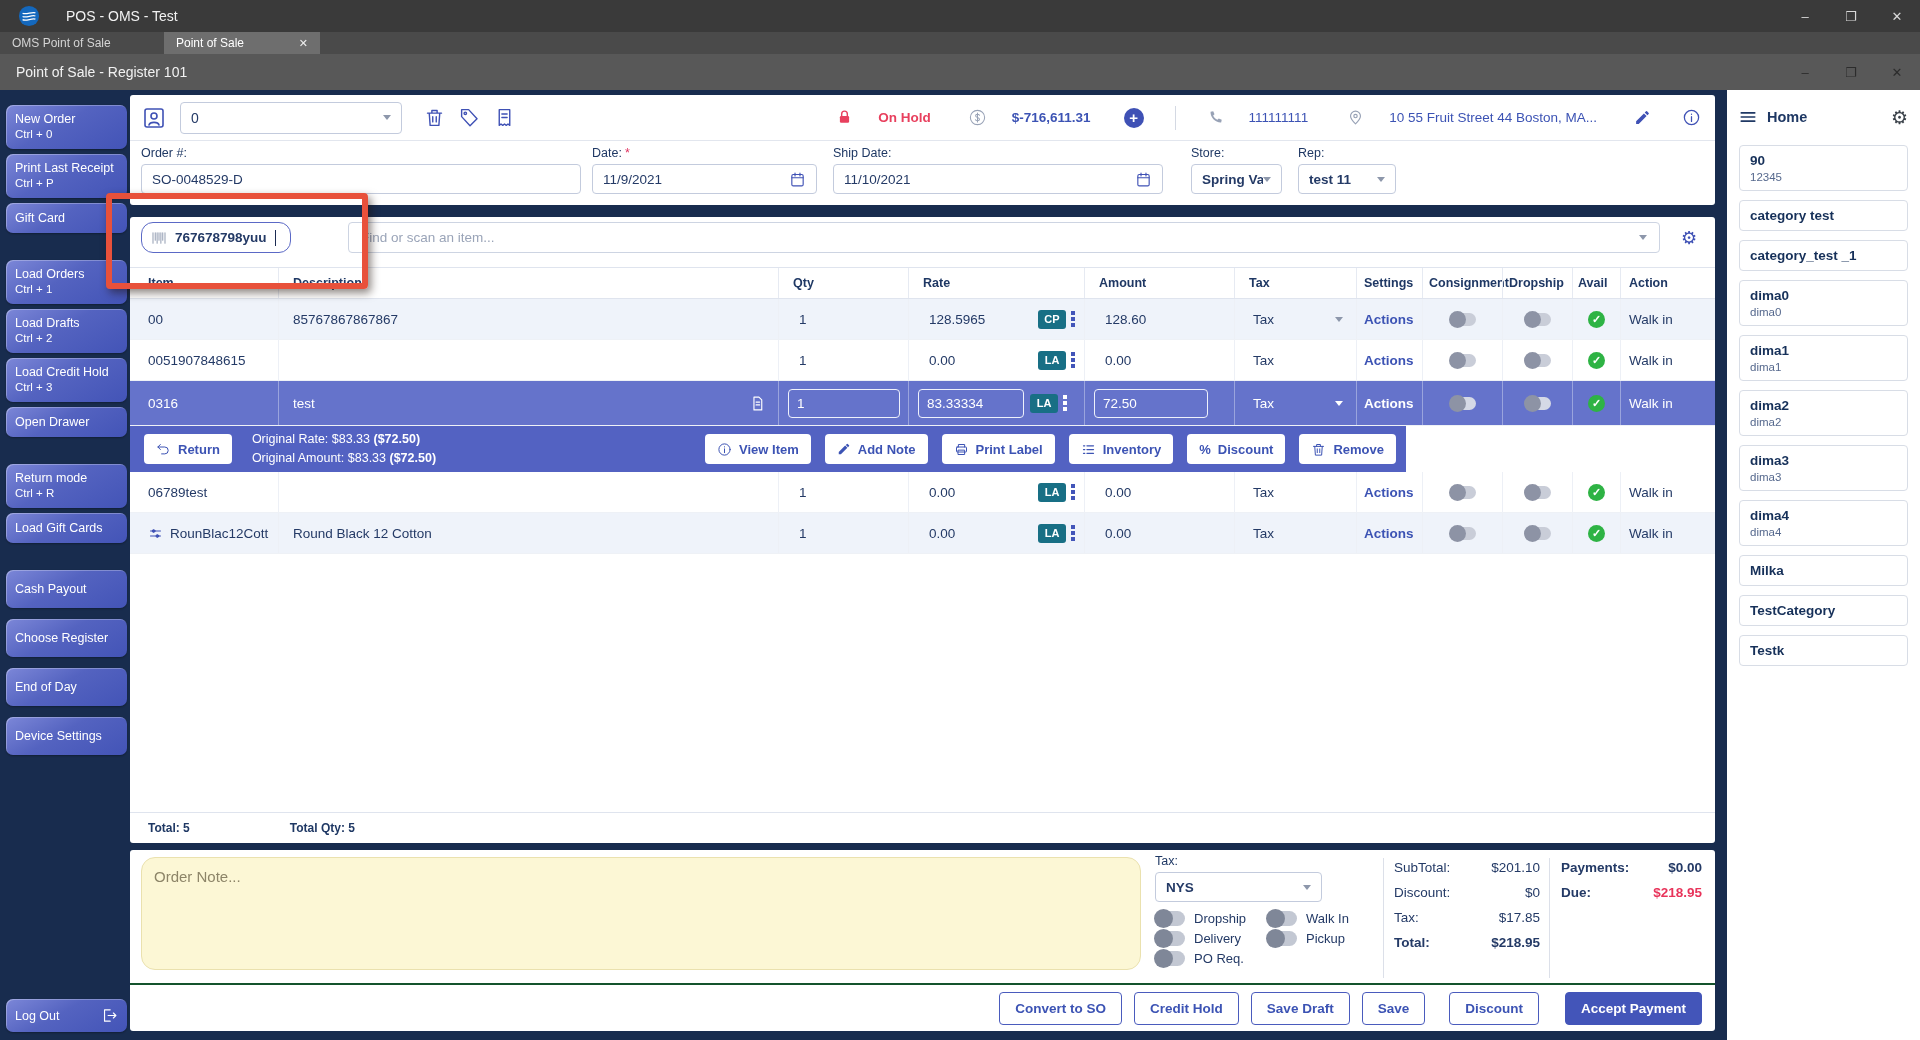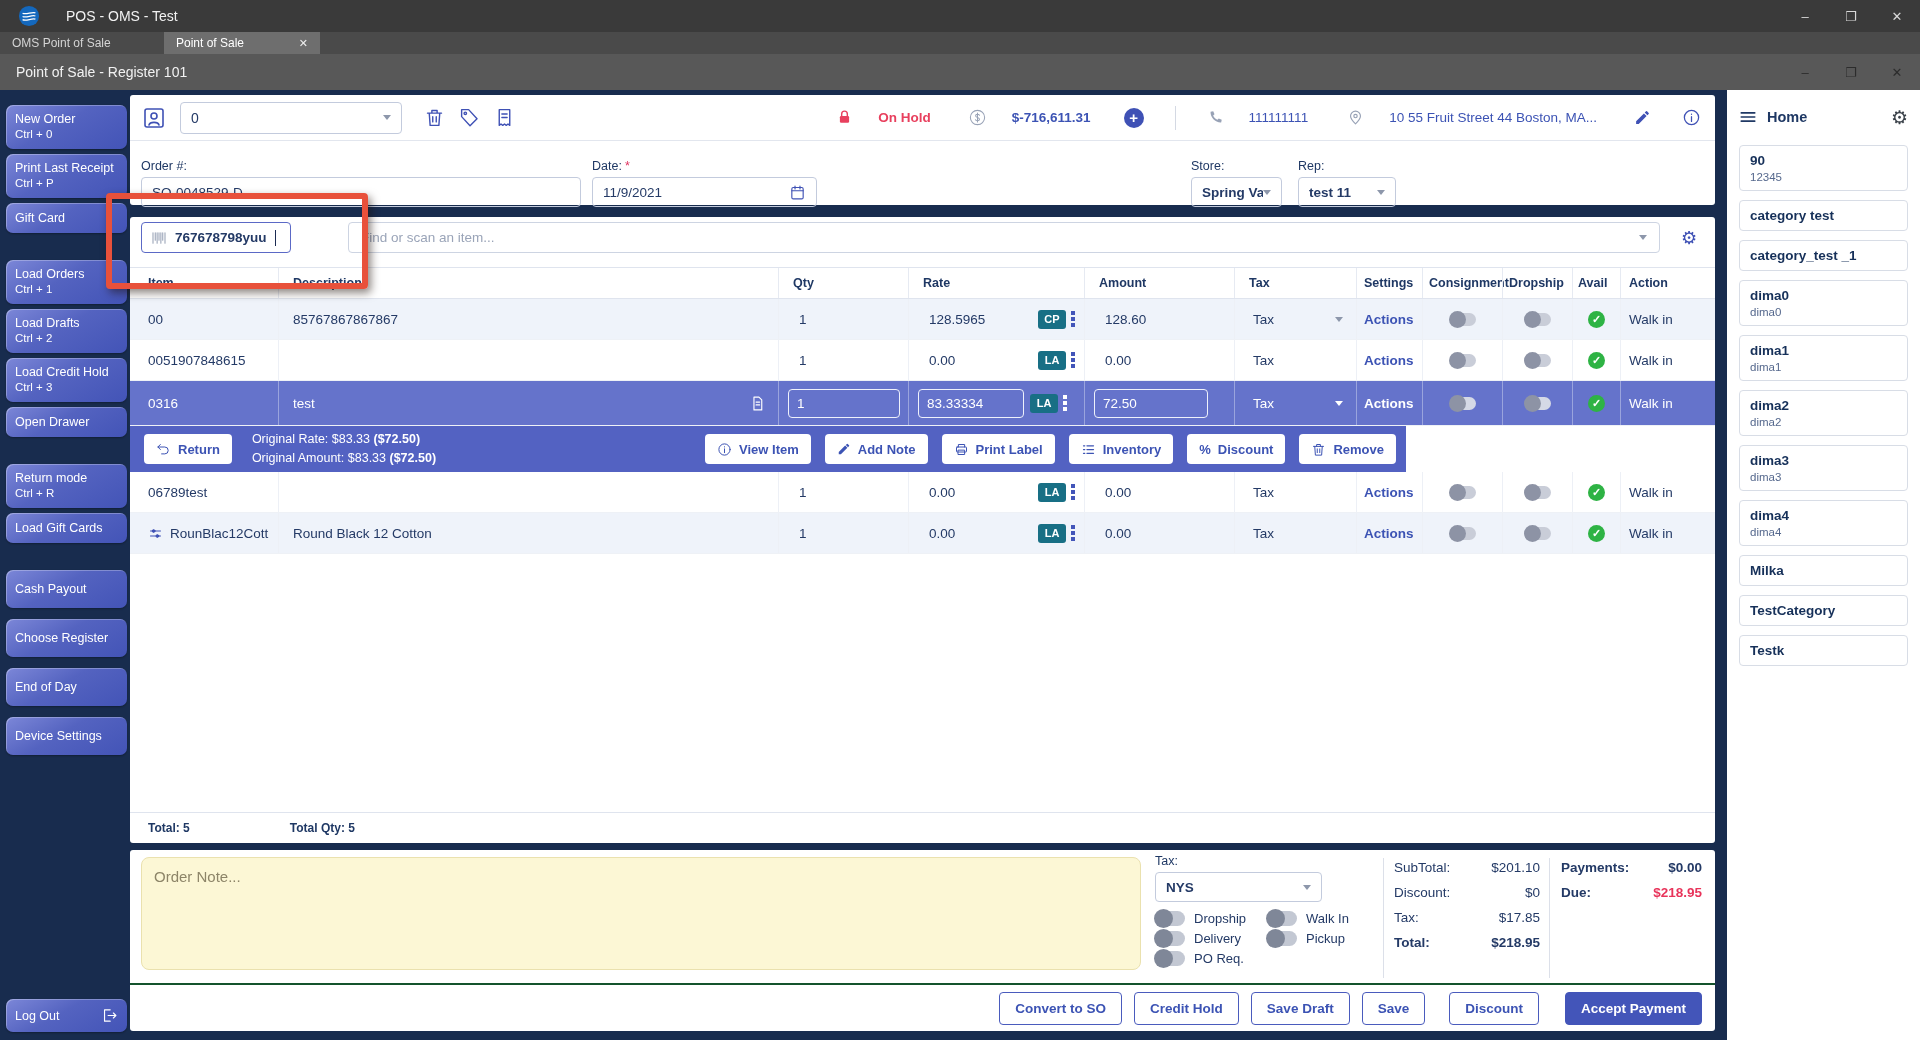--- a/index.html
+++ b/index.html
@@ -49,35 +49,35 @@
   .cluster{margin-left:auto;display:flex;align-items:center;gap:25px;font-size:13.5px;padding-right:2px}
   .onhold{color:#e8405e;font-weight:600}
   .blue-val{color:#3c53b4;font-weight:600}
   .blue-txt{color:#3c53b4}
   .gray-ic{color:#98a2b6}
   .red-ic{color:#e8405e}
   .plus{width:20px;height:20px;border-radius:50%;background:#3f51b5;color:#fff;font-size:15px;line-height:20px;text-align:center;font-weight:700;cursor:pointer}
   .sep{width:1px;height:24px;background:#d4d9e3;margin:0 6px}
   
   .rowB{position:relative;height:64px}
-  .fg{position:absolute;top:18px}
+  .fg{position:absolute;top:5px}
   .fg .flabel{font-size:12.5px;color:#1f3864;margin-bottom:4px}
   .req{color:#e03360;margin-left:3px}
   .finp{height:30px;border:1px solid #c3cbdd;border-radius:4px;display:flex;align-items:center;justify-content:space-between;padding:0 10px;font-size:13.5px;color:#243a66;box-sizing:border-box;cursor:text}
   .fg-order{left:11px;width:440px}
   .fg-date{left:462px;width:225px}
   .fg-ship{left:703px;width:330px}
   .fg-store{left:1061px;width:91px}
   .fg-rep{left:1168px;width:98px}
   .fg .bold-val{font-weight:600}
   .chev{width:0;height:0;border-left:4.5px solid transparent;border-right:4.5px solid transparent;border-top:5.5px solid #8d97ab}
   .cal{color:#3f51b5}
   
   .search-row{position:relative;height:50px;flex:none}
-  .barcode-box{position:absolute;left:11px;top:5px;width:150px;height:31px;border:1px solid #5b69c6;border-radius:4px;display:flex;align-items:center;padding:0 8px;gap:7px;box-sizing:border-box;cursor:text}
+  .barcode-box{position:absolute;left:11px;top:5px;width:150px;height:31px;border:1px solid #5b69c6;border-radius:12px;display:flex;align-items:center;padding:0 8px;gap:7px;box-sizing:border-box;cursor:text}
   .barcode-box .btxt{font-size:13.5px;font-weight:600;color:#243a66;white-space:nowrap}
   .caret{display:inline-block;width:1.5px;height:16px;background:#1b2b52;margin-left:1px;vertical-align:-3px}
   .search-box{position:absolute;left:218px;top:5px;width:1312px;height:31px;border:1px solid #cdd4e2;border-radius:4px;display:flex;align-items:center;justify-content:space-between;padding:0 12px;font-size:13.5px;color:#9aa4b8;box-sizing:border-box;cursor:text}
   .srch-gear{position:absolute;left:1551px;top:10px;font-size:18px;color:#3f51b5;cursor:pointer}
   
   .tbl{--cols:148px 500px 130px 176px 150px 122px 66px 80px 70px 48px 1fr;display:flex;flex-direction:column;flex:1}
   .thead{display:grid;grid-template-columns:var(--cols);height:30px;border-top:1px solid #dfe4ee;border-bottom:1px solid #dfe4ee;align-items:center;color:#1f3864;font-size:12.5px;font-weight:700}
   .thead>div{border-left:1px solid #e6eaf2;height:100%;display:flex;align-items:center;padding-left:14px;box-sizing:border-box}
   .thead>div:first-child{border-left:none;padding-left:18px}
   .trow{display:grid;grid-template-columns:var(--cols);height:40px;align-items:center;font-size:13.5px;color:#243a66;border-bottom:1px solid #eef1f6;cursor:pointer}
@@ -111,21 +111,21 @@
   .exprow{height:46px;display:flex;align-items:center;background:#5362c2;width:1276px;padding-right:10px;box-sizing:border-box}
   .wbtn{height:30px;background:#fff;border:none;border-radius:4px;color:#3c53b4;font-size:13px;font-weight:600;display:flex;align-items:center;gap:7px;padding:0 12px;cursor:pointer;font-family:inherit;white-space:nowrap}
   .return-btn{margin-left:14px}
   .exp-text{color:#fff;font-size:12.5px;line-height:1.55;margin-left:20px}
   .exp-buttons{margin-left:auto;display:flex;gap:14px}
   
   .tfoot{margin-top:auto;border-top:1px solid #dfe4ee;height:30px;display:flex;align-items:center;font-size:12px;font-weight:700;color:#1f3864}
   .tfoot .t1{margin-left:18px}
   .tfoot .t2{margin-left:100px}
   
-  .note-area{position:absolute;left:11px;top:7px;width:1000px;height:113px;background:#fcf7d5;border:1px solid #eae1ae;border-radius:8px;box-sizing:border-box;padding:10px 12px;font-size:15px;color:#6e6748;font-family:inherit;resize:none;outline:none}
+  .note-area{position:absolute;left:11px;top:7px;width:1000px;height:113px;background:#fcf7d5;border:1px solid #eae1ae;border-radius:14px;box-sizing:border-box;padding:10px 12px;font-size:15px;color:#6e6748;font-family:inherit;resize:none;outline:none}
   .note-area::placeholder{color:#8d8568}
   .tax-sec{position:absolute;left:1025px;top:4px;width:224px}
   .tax-sec .flabel{font-size:12.5px;color:#1f3864;margin-bottom:4px}
   .tax-select{height:30px;width:167px;border:1px solid #c3cbdd;border-radius:4px;display:flex;align-items:center;justify-content:space-between;padding:0 10px;font-size:13.5px;font-weight:600;color:#243a66;box-sizing:border-box;cursor:pointer}
   .tgl-grid{margin-top:9px;display:grid;grid-template-columns:112px 110px;row-gap:5px;font-size:13px;color:#243a66}
   .tgl-item{display:flex;align-items:center;gap:9px}
   .tglb{width:30px;height:15px;border-radius:8px;background:#c3c8d3;position:relative;flex:none;cursor:pointer}
   .tglb::before{content:'';position:absolute;left:-1px;top:-2px;width:19px;height:19px;border-radius:50%;background:#7f8798}
   .tgls{width:26px;height:13px;border-radius:7px;background:#c9cdd8;position:relative;cursor:pointer}
   .tgls::before{content:'';position:absolute;left:-1px;top:-2px;width:17px;height:17px;border-radius:50%;background:#8d93a5}
@@ -410,20 +410,31 @@
             <div class="flabel"><span>Date:</span><span class="req">*</span></div>
             <div class="finp">
               <span>11/9/2021</span>
               <span class="cal">
                   <svg class="ic" width="17" height="17" viewBox="0 0 24 24">
                     <use href="#i-cal"></use>
                   </svg>
                 </span>
             </div>
           </div>
+          <div class="fg fg-ship">
+            <div class="flabel">Ship Date:</div>
+            <div class="finp">
+              <span>11/10/2021</span>
+              <span class="cal">
+                  <svg class="ic" width="17" height="17" viewBox="0 0 24 24">
+                    <use href="#i-cal"></use>
+                  </svg>
+                </span>
+            </div>
+          </div>
           <div class="fg fg-store">
             <div class="flabel">Store:</div>
             <div class="finp">
               <span class="bold-val" style="overflow:hidden;white-space:nowrap">Spring Valle</span>
               <span class="chev"></span>
             </div>
           </div>
           <div class="fg fg-rep">
             <div class="flabel">Rep:</div>
             <div class="finp">

